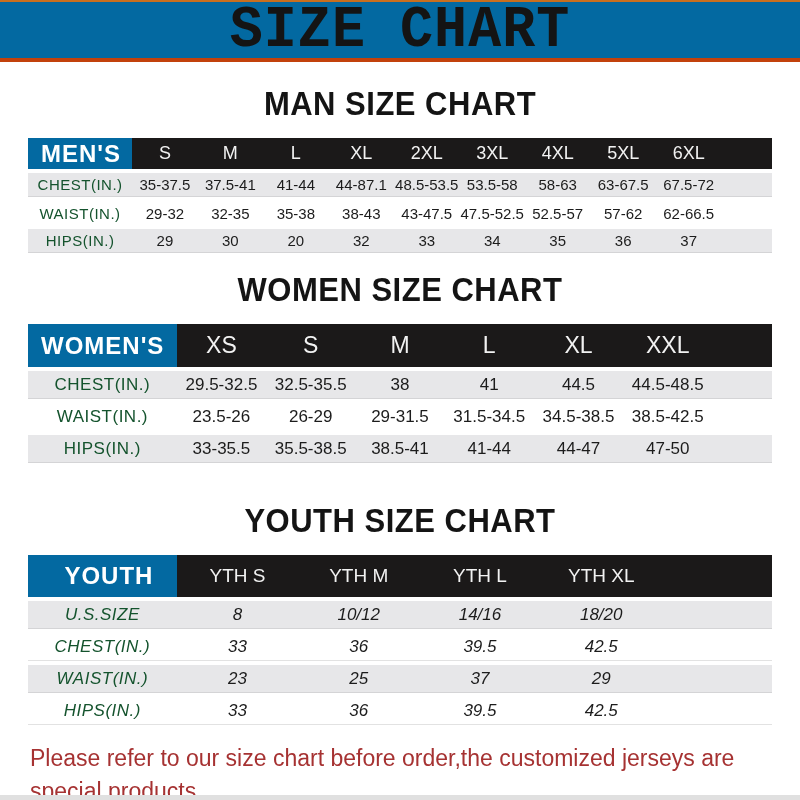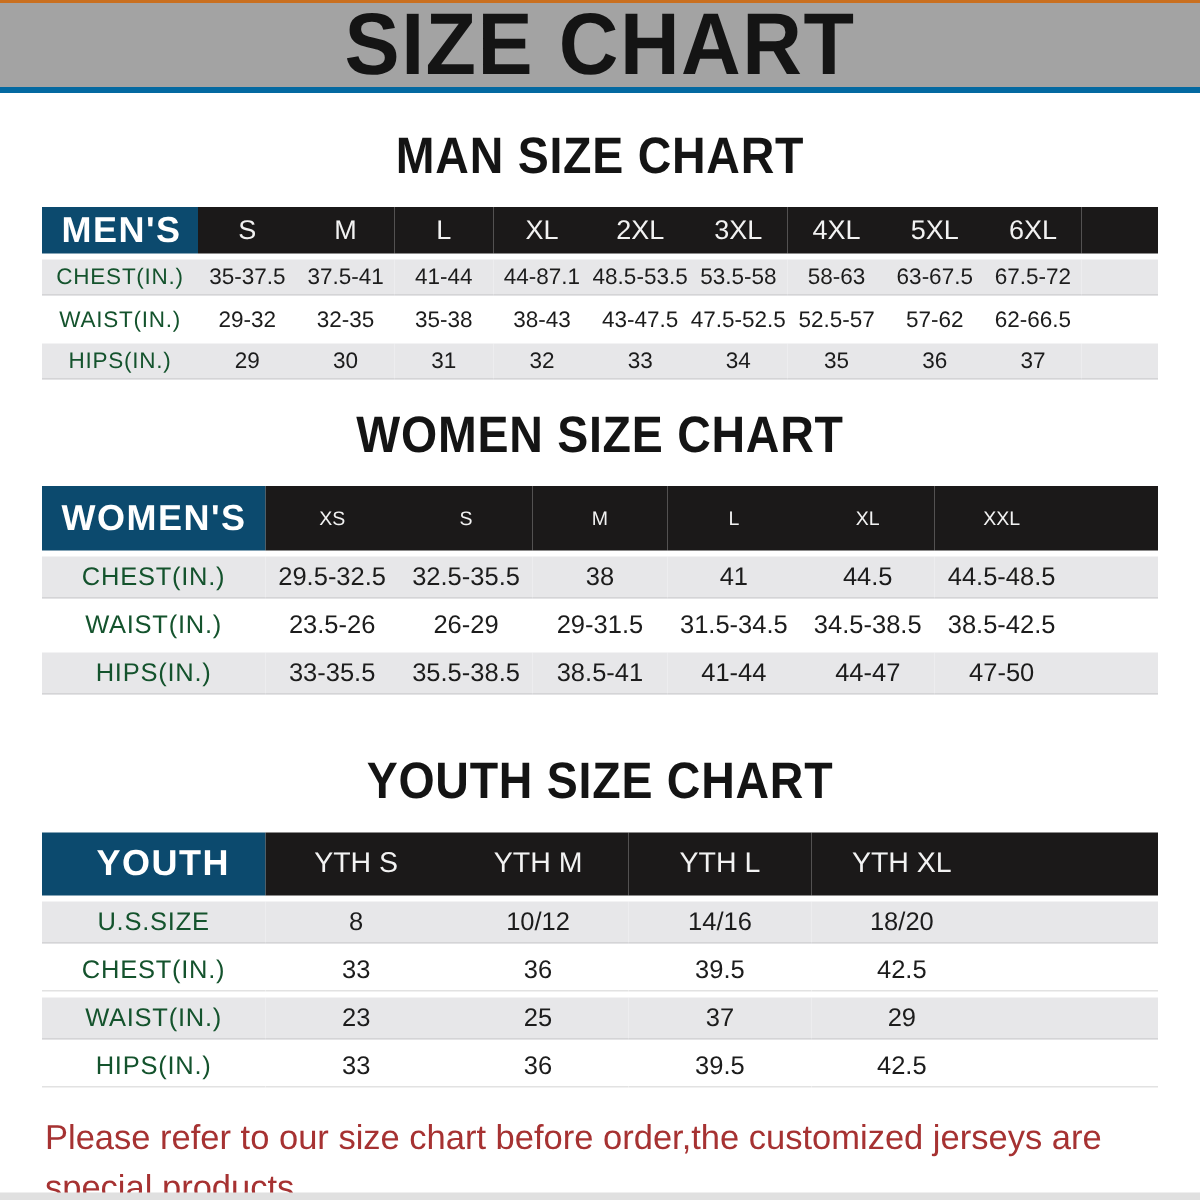--- a/index.html
+++ b/index.html
@@ -7,24 +7,24 @@
     width: 800px; height: 800px;
     background: #ffffff;
     font-family: "Liberation Sans", sans-serif;
     overflow: hidden;
     position: relative;
   }
 
   
   .banner {
     height: 62px;
-    background: #a3a3a3;
+    background: #0369a1;
     border-top: 2px solid #c96f1f;
-    border-bottom: 4px solid #0369a1;
-    display: flex; align-items: center; justify-content: center;
+    border-bottom: 4px solid #c2410c;
+    display: flex; align-items: center; justify-content: center; font-family: Liberation Mono, monospace;
   }
   .banner-title {
     font-size: 54px;
     font-weight: 700;
     color: #141414;
     letter-spacing: 1px;
     transform: scale(1.02, 1.08);
     white-space: nowrap;
   }
 
@@ -45,21 +45,21 @@
   table.size-table {
     width: 93%;
     margin: 12px auto 0 auto;
     border-collapse: separate;
     border-spacing: 0 4px;
     table-layout: fixed;
   }
   th, td { overflow: hidden; white-space: nowrap; }
 
   th.corner {
-    background: #0c4a6e;
+    background: #0369a1;
     color: #ffffff;
     text-align: left;
     padding-left: 13px;
     font-size: 24px;
     font-weight: 700;
     letter-spacing: 1px;
     margin-top: 20px;
   }
   th.col-head {
     background: #1b1919;
@@ -82,27 +82,27 @@
   
   .t-men thead th { height: 31px; }
   .t-men tbody td { height: 24px; font-size: 15px; }
   .t-men th.col-head { font-size: 18px; }
   .t-men th.corner, .t-men td.row-label { width: 14%; }
   .t-men th.col-head, .t-men td.cell-val { width: 8.8%; }
 
   
   .t-women thead th { height: 43px; }
   .t-women tbody td { height: 28px; font-size: 17px; }
-  .t-women th.col-head { font-size: 13px; }
+  .t-women th.col-head { font-size: 23px; }
   .t-women th.corner, .t-women td.row-label { width: 20%; }
   .t-women th.col-head, .t-women td.cell-val { width: 12%; }
 
   
   .t-youth thead th { height: 42px; text-align: center; }
-  .t-youth tbody td { height: 28px; font-size: 17px; }
+  .t-youth tbody td { height: 28px; font-size: 17px; font-style: italic; }
   .t-youth th.col-head { font-size: 19px; }
   .t-youth th.corner, .t-youth td.row-label { width: 20%; }
   .t-youth th.col-head, .t-youth td.cell-val { width: 16.3%; }
   .t-youth tbody tr:nth-child(even) td { border-bottom: 1px solid #e2e2e2; }
 
   td.row-label { font-size: 16px; }
   .t-men td.row-label { font-size: 15px; }
 
   
   .footer-note {
@@ -169,21 +169,21 @@
           <td class="cell-val">47.5-52.5</td>
           <td class="cell-val">52.5-57</td>
           <td class="cell-val">57-62</td>
           <td class="cell-val">62-66.5</td>
           <td></td>
         </tr>
         <tr>
           <td class="row-label">HIPS(IN.)</td>
           <td class="cell-val">29</td>
           <td class="cell-val">30</td>
-          <td class="cell-val">31</td>
+          <td class="cell-val">20</td>
           <td class="cell-val">32</td>
           <td class="cell-val">33</td>
           <td class="cell-val">34</td>
           <td class="cell-val">35</td>
           <td class="cell-val">36</td>
           <td class="cell-val">37</td>
           <td></td>
         </tr>
       </tbody>
   </table>

